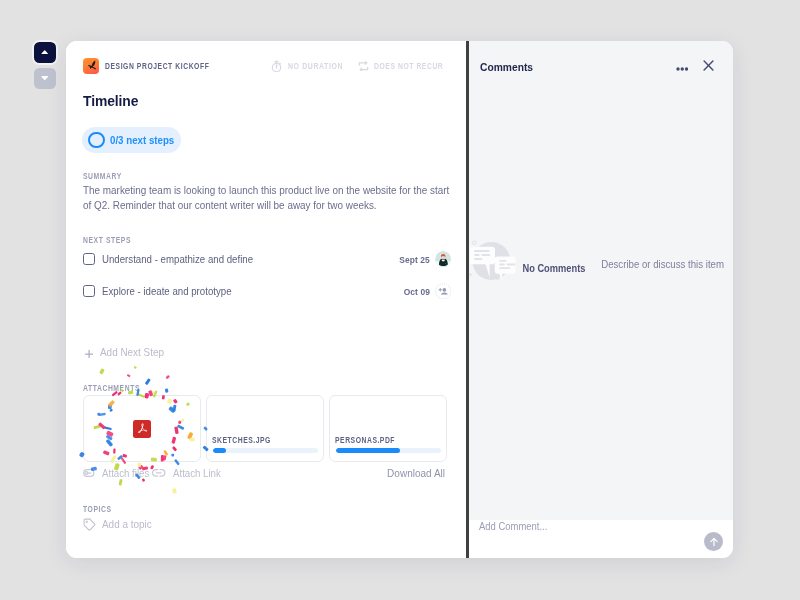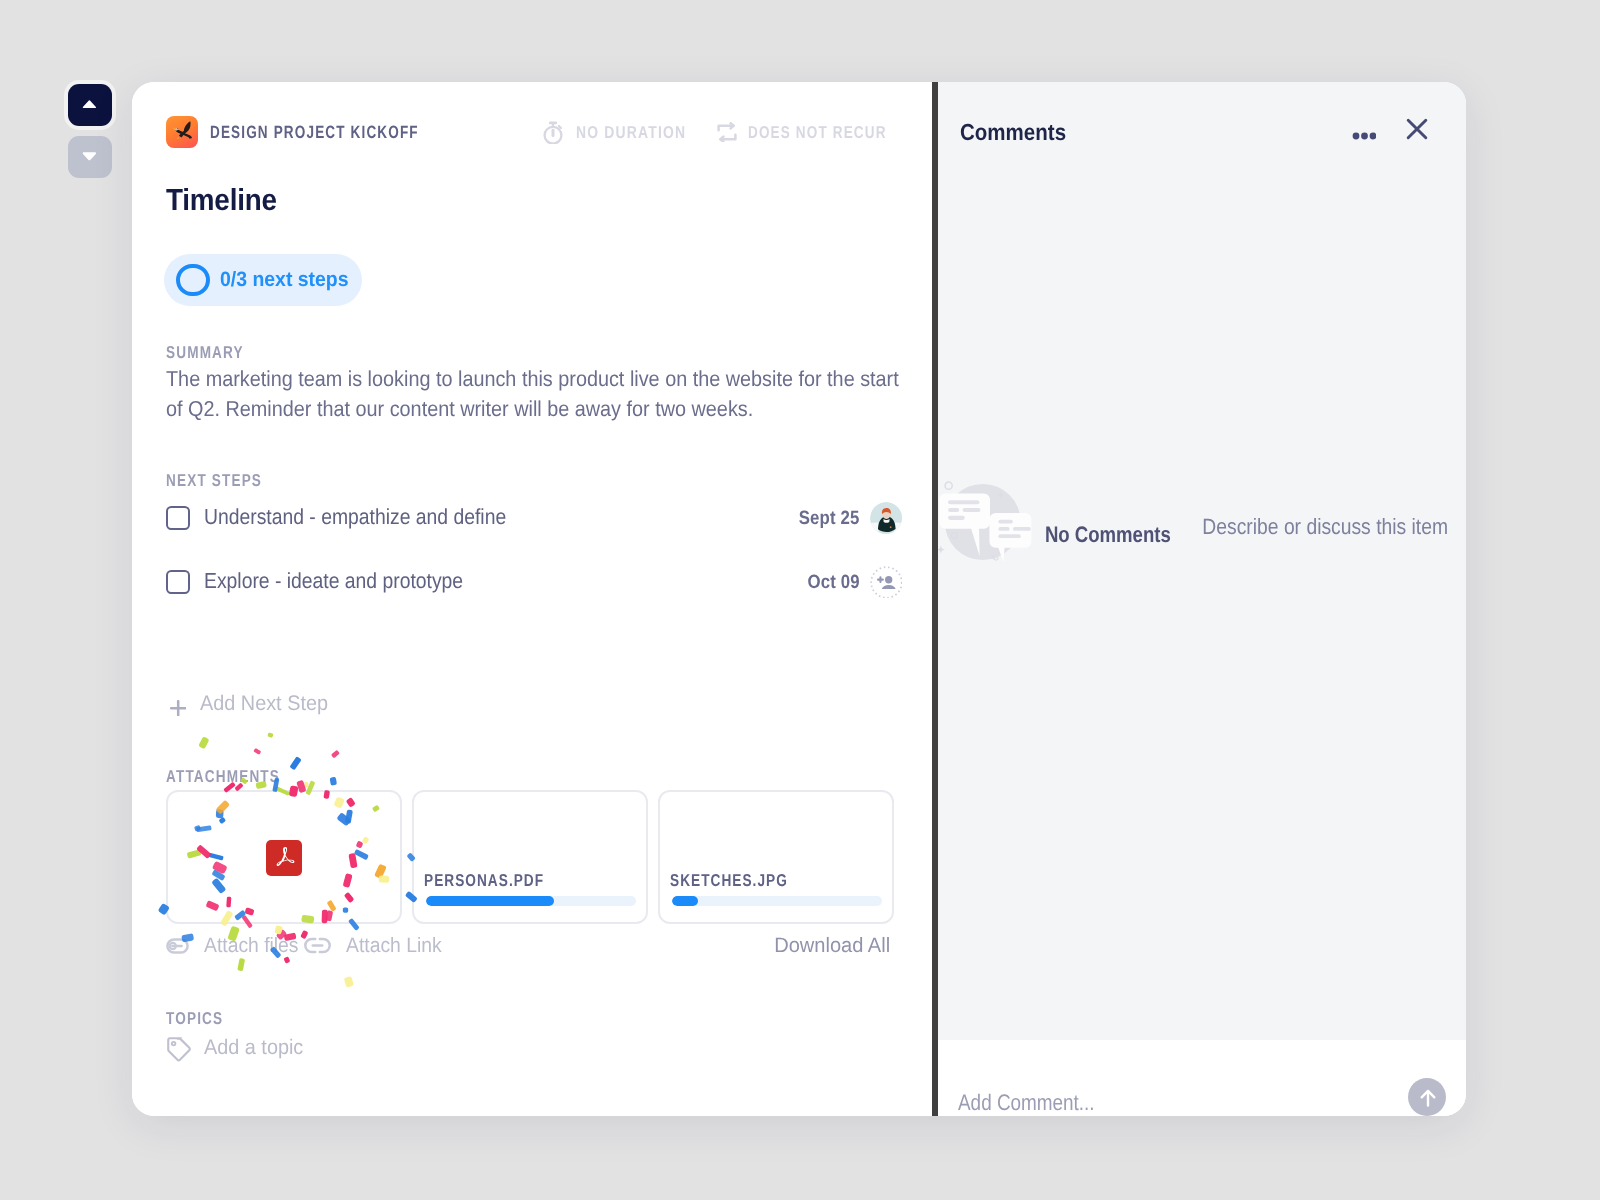--- a/index.html
+++ b/index.html
@@ -71,21 +71,21 @@
   .topicrow{position:absolute;left:17px;top:477px;display:flex;align-items:flex-start;gap:6px;height:14px;}
   .topicrow .tlabel{font-size:10.5px;color:#b9bbca;display:inline-block;transform:scaleX(.945);transform-origin:left center;white-space:nowrap;}
 
   
   .rhead{display:flex;align-items:center;position:absolute;left:11px;right:19px;top:13px;height:24px;z-index:3;}
   .rtitle{font-size:11.6px;font-weight:bold;color:#1f2549;display:inline-block;transform:scaleX(.885);transform-origin:left center;white-space:nowrap;}
   .rhead .ricons{margin-left:auto;display:flex;align-items:center;gap:15px;}
   .rbody{position:absolute;left:0;right:0;top:184px;display:flex;align-items:center;}
   .emptytitle{font-size:11.2px;font-weight:bold;color:#4f5175;margin-top:14px;display:inline-block;transform:scaleX(.83);white-space:nowrap;}
   .emptysub{font-size:11.1px;color:#7e809d;margin-top:5px;display:inline-block;transform:scaleX(.87);white-space:nowrap;}
-  .rfoot{position:absolute;left:0;right:0;bottom:0;height:38px;background:#fff;display:flex;align-items:flex-end;padding:0 10px 0 10px;box-sizing:border-box;}
+  .rfoot{position:absolute;left:0;right:0;bottom:0;height:38px;background:#fff;display:flex;align-items:flex-start;padding:0 10px 0 10px;box-sizing:border-box;flex-direction:column;}
   .rfoot .ph{font-size:11.2px;color:#9b9db4;display:inline-block;transform:scaleX(.845);transform-origin:left center;white-space:nowrap;}
   .sendbtn{margin-left:auto;width:19px;height:19px;border-radius:50%;background:#b9bbcb;display:flex;align-items:center;justify-content:center;}
 
   .confetti{position:absolute;left:0;top:0;width:100%;height:100%;pointer-events:none;}
 </style>
 </head>
 <body>
 
 <div class="stage">
 
@@ -202,29 +202,29 @@
 
       <div class="atts" id="atts">
           <div class="att">
             <div class="pdficon">
               <svg width="13" height="13" viewBox="0 0 16 16">
                 <path d="M8.35 1.9c.62 0 .92.45.92 1.2 0 .97-.38 2.3-.95 3.62.55 1.25 1.3 2.33 2.05 2.98.95-.1 1.78-.06 2.38.13.72.23 1.05.6 1.05 1.02 0 .5-.42.82-1.05.82-.95 0-2.05-.6-3.08-1.6-1.18.2-2.4.52-3.45.95-.95 1.62-1.85 2.55-2.58 2.55-.42 0-.78-.3-.78-.8 0-.85 1.08-1.78 2.88-2.5.6-1.12 1.2-2.5 1.62-3.82-.38-1.2-.58-2.3-.58-3 0-.82.35-1.55 1.57-1.55zM4.9 11.25c-.88.43-1.35.88-1.35 1.18 0 .1.08.17.2.17.3 0 .72-.5 1.15-1.35zm3.3-3.62c-.32.92-.7 1.85-1.1 2.67.82-.3 1.68-.53 2.5-.7-.52-.6-1-1.25-1.4-1.97zm3.95 2.5c-.42 0-.88.03-1.35.1.62.5 1.25.8 1.78.8.3 0 .45-.1.45-.28 0-.3-.25-.52-.88-.62zM8.35 2.72c-.28 0-.42.22-.42.65 0 .5.12 1.2.33 1.95.25-.82.4-1.55.4-2.05 0-.35-.1-.55-.31-.55z" fill="#fff"></path>
               </svg>
             </div>
           </div>
           <div class="att">
+            <div class="fname">SKETCHES.JPG</div>
+            <div class="pbar">
+              <div class="pfill" style="width: 13%;"></div>
+            </div>
+          </div>
+          <div class="att">
             <div class="fname">PERSONAS.PDF</div>
             <div class="pbar">
               <div class="pfill" style="width: 61%;"></div>
-            </div>
-          </div>
-          <div class="att">
-            <div class="fname">SKETCHES.JPG</div>
-            <div class="pbar">
-              <div class="pfill" style="width: 13%;"></div>
             </div>
           </div>
         </div>
 
       <div class="attachrow">
         <div class="attachlink">
           <svg width="11.5" height="8" viewBox="0 0 11.5 8">
             <rect x=".7" y=".7" width="10.1" height="6.6" rx="3.3" fill="none" stroke="#c9cbd9" stroke-width="1.25"></rect>
             <path d="M3.2 4h4.6" stroke="#c9cbd9" stroke-width="1.25" stroke-linecap="round"></path>
             <circle cx="3.4" cy="4" r="1.55" fill="none" stroke="#c9cbd9" stroke-width="1.1"></circle>

